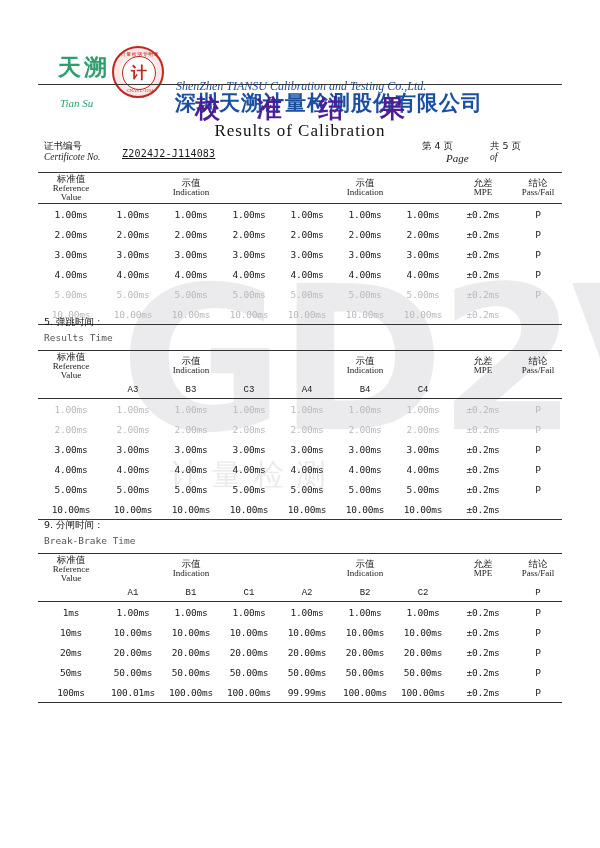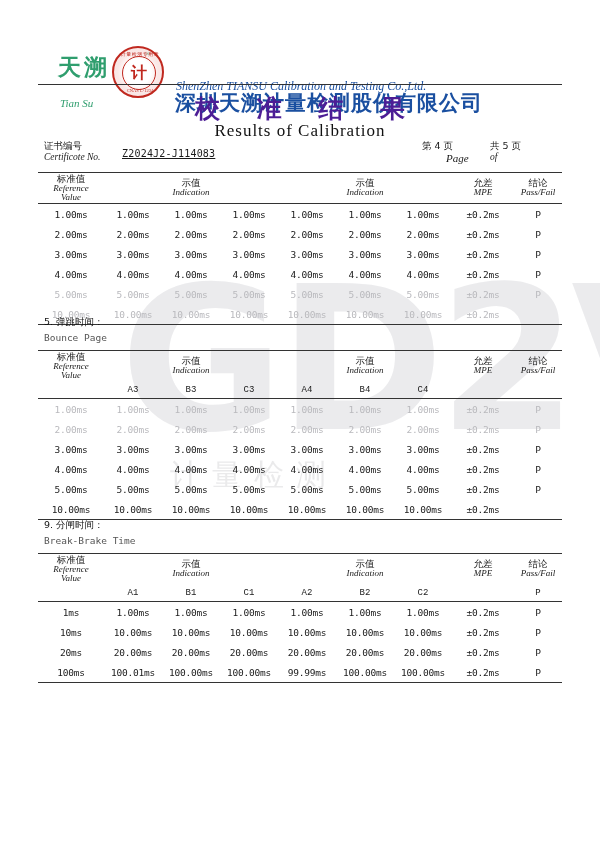--- a/index.html
+++ b/index.html
@@ -244,21 +244,20 @@
     margin-top: 25px;
   }
   .hdr-cn {
     display: block;
     font-size: 9.5px;
     font-family: "DejaVu Sans", sans-serif;
   }
   .hdr-en {
     display: block;
     font-size: 9px;
-    font-style: italic;
   }
   .data-row td {
     height: 20px;
     font-size: 9.5px;
     font-family: "DejaVu Sans Mono", monospace;
     letter-spacing: -0.2px;
   }
   .data-row.last td {
     border-bottom: 1px solid #333;
   }
@@ -424,21 +423,21 @@
           <td>10.00ms</td>
           <td>10.00ms</td>
           <td>±0.2ms</td>
           <td></td>
         </tr>
       </tbody>
   </table>
 
   <div class="sect" style="top:316px;">
     <span class="sect-cn">5. 弹跳时间：</span>
-    <span class="sect-en">Bounce Page</span>
+    <span class="sect-en">Results Time</span>
   </div>
 
   <table class="tbl" style="top:350px;">
     <colgroup>
       <col style="width:66px">
         <col style="width:58px">
         <col style="width:58px">
         <col style="width:58px">
       <col style="width:58px">
         <col style="width:58px">
@@ -636,20 +635,31 @@
           <td>20ms</td>
           <td>20.00ms</td>
           <td>20.00ms</td>
           <td>20.00ms</td>
           <td>20.00ms</td>
           <td>20.00ms</td>
           <td>20.00ms</td>
           <td>±0.2ms</td>
           <td>P</td>
         </tr>
+        <tr class="data-row">
+          <td>50ms</td>
+          <td>50.00ms</td>
+          <td>50.00ms</td>
+          <td>50.00ms</td>
+          <td>50.00ms</td>
+          <td>50.00ms</td>
+          <td>50.00ms</td>
+          <td>±0.2ms</td>
+          <td>P</td>
+        </tr>
         <tr class="data-row last">
           <td>100ms</td>
           <td>100.01ms</td>
           <td>100.00ms</td>
           <td>100.00ms</td>
           <td>99.99ms</td>
           <td>100.00ms</td>
           <td>100.00ms</td>
           <td>±0.2ms</td>
           <td>P</td>

